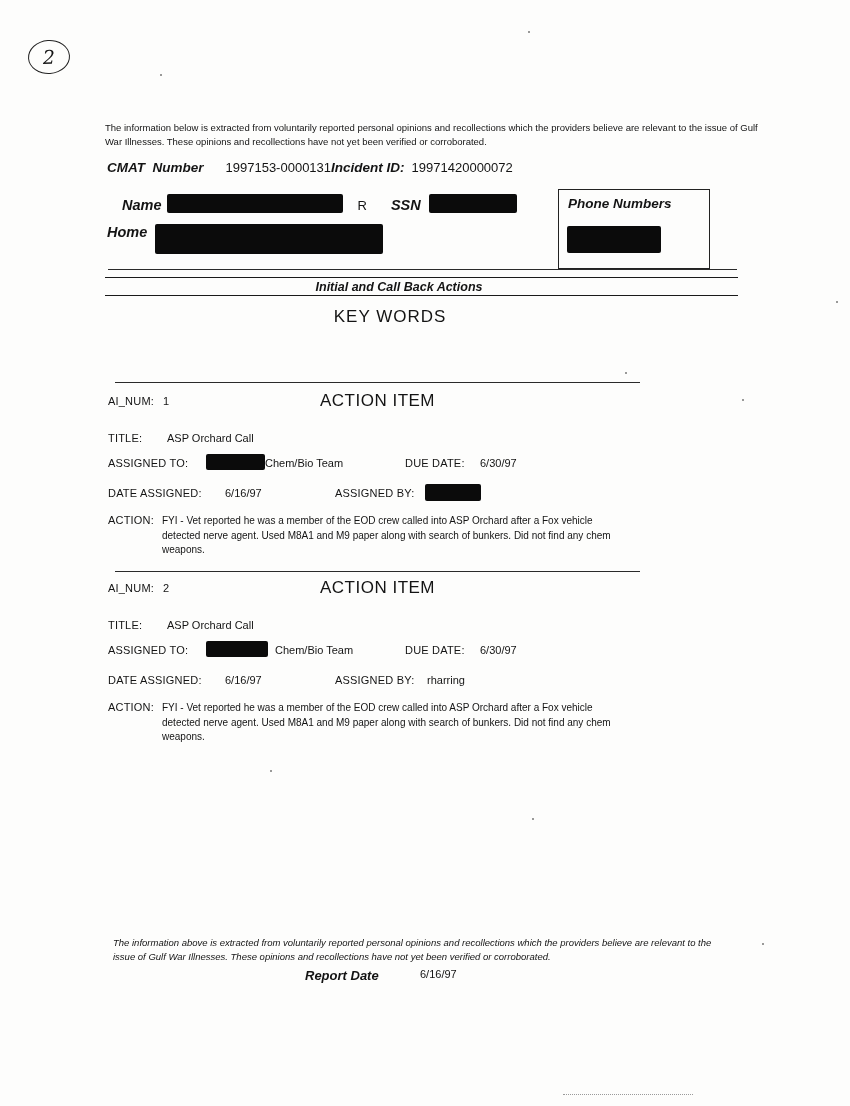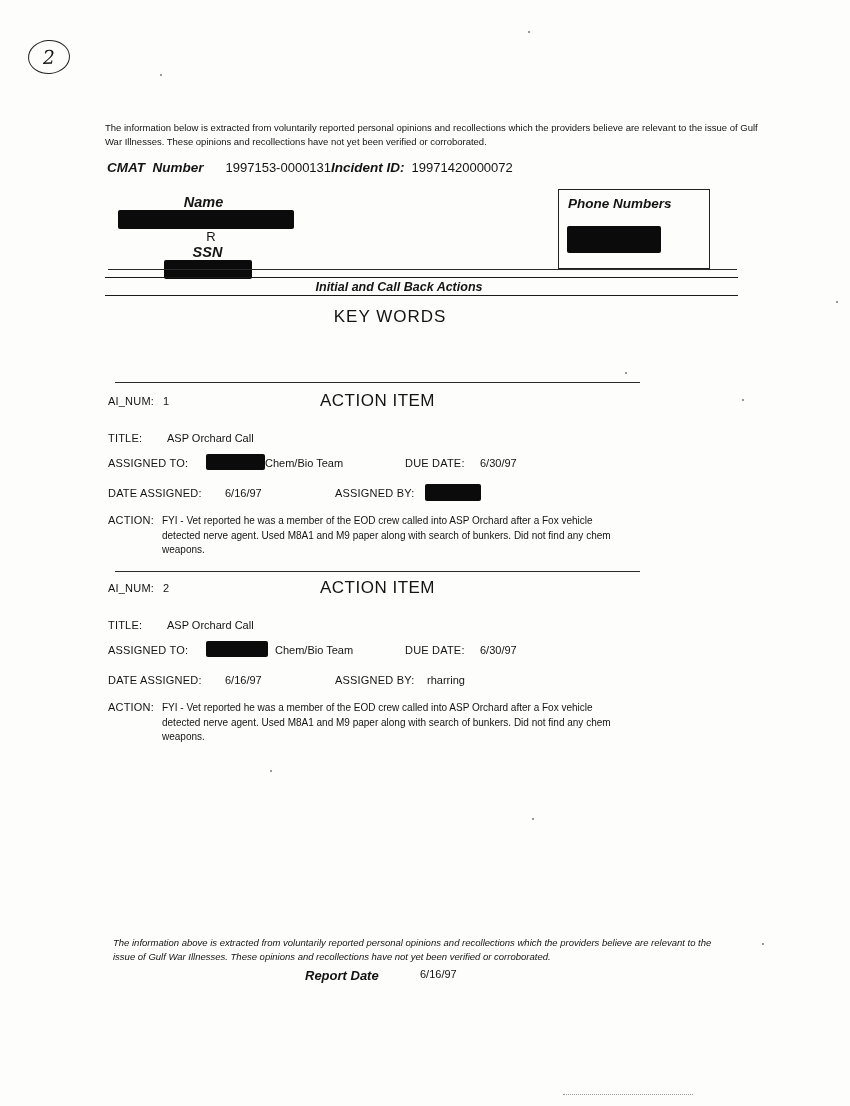--- a/index.html
+++ b/index.html
@@ -18,21 +18,21 @@
   .circle-num{
     position:absolute;left:28px;top:40px;width:40px;height:32px;
     border:1.6px solid #222;border-radius:50%;
     display:flex;align-items:center;justify-content:center;
     transform:rotate(-4deg);
   }
   .circle-num span{font-family:"DejaVu Serif", serif;font-style:italic;font-size:19px;transform:rotate(3deg);}
   .top-disclaimer{left:105px;top:121px;width:664px;font-size:9.5px;line-height:1.45;}
   .cmat-row{left:107px;top:160px;display:flex;align-items:baseline;font-size:13.5px;}
   .cmat-row .val{font-size:13px;}
-  .name-row{left:113px;top:194px;display:flex;align-items:center;font-size:14.5px;flex-direction:column;}
+  .name-row{left:122px;top:194px;display:flex;align-items:flex-end;font-size:14.5px;}
   .home-row{left:107px;top:224px;display:flex;align-items:flex-start;font-size:14.5px;}
   .phone-box{left:558px;top:189px;width:150px;height:78px;border:1.5px solid #222;}
   .phone-box .lbl{position:absolute;left:9px;top:6px;font-size:13.5px;}
   .phone-box .redact{position:absolute;left:8px;top:36px;width:94px;height:27px;}
   .rule-under-header{left:108px;top:269px;width:629px;border-top:1.3px solid #2a2a2a;}
   .actions-bar{
     left:105px;top:277px;width:633px;height:19px;
     border-top:1.5px solid #1a1a1a;border-bottom:1.5px solid #1a1a1a;
     display:flex;align-items:center;justify-content:center;
     font-weight:bold;font-style:italic;font-size:12.5px;
@@ -80,24 +80,28 @@
     <span class="lbl">CMAT  Number</span>
     <span class="val" style="margin-left:22px;">1997153-0000131</span>
     <span class="lbl" style="">Incident ID:</span>
     <span class="val" style="margin-left:7px;">19971420000072</span>
   </div>
 
   <div class="abs name-row">
     <span class="lbl">Name</span>
     <span class="redact" style="width:176px;height:19px;margin-left:5px;"></span>
     <span style="margin-left:15px;font-size:13px;">R</span>
-    <span class="lbl" style="margin-left:8px;">SSN</span>
+    <span class="lbl" style="margin-left:24px;">SSN</span>
     <span class="redact" style="width:88px;height:19px;margin-left:8px;"></span>
   </div>
 
+  <div class="abs home-row">
+    <span class="lbl">Home</span>
+    <span class="redact" style="width:228px;height:30px;margin-left:8px;"></span>
+  </div>
 
   <div class="abs phone-box">
     <span class="lbl">Phone Numbers</span>
     <span class="redact"></span>
   </div>
 
   <div class="abs rule-under-header"></div>
 
   <div class="abs actions-bar">
     <span>Initial and Call Back Actions</span>

